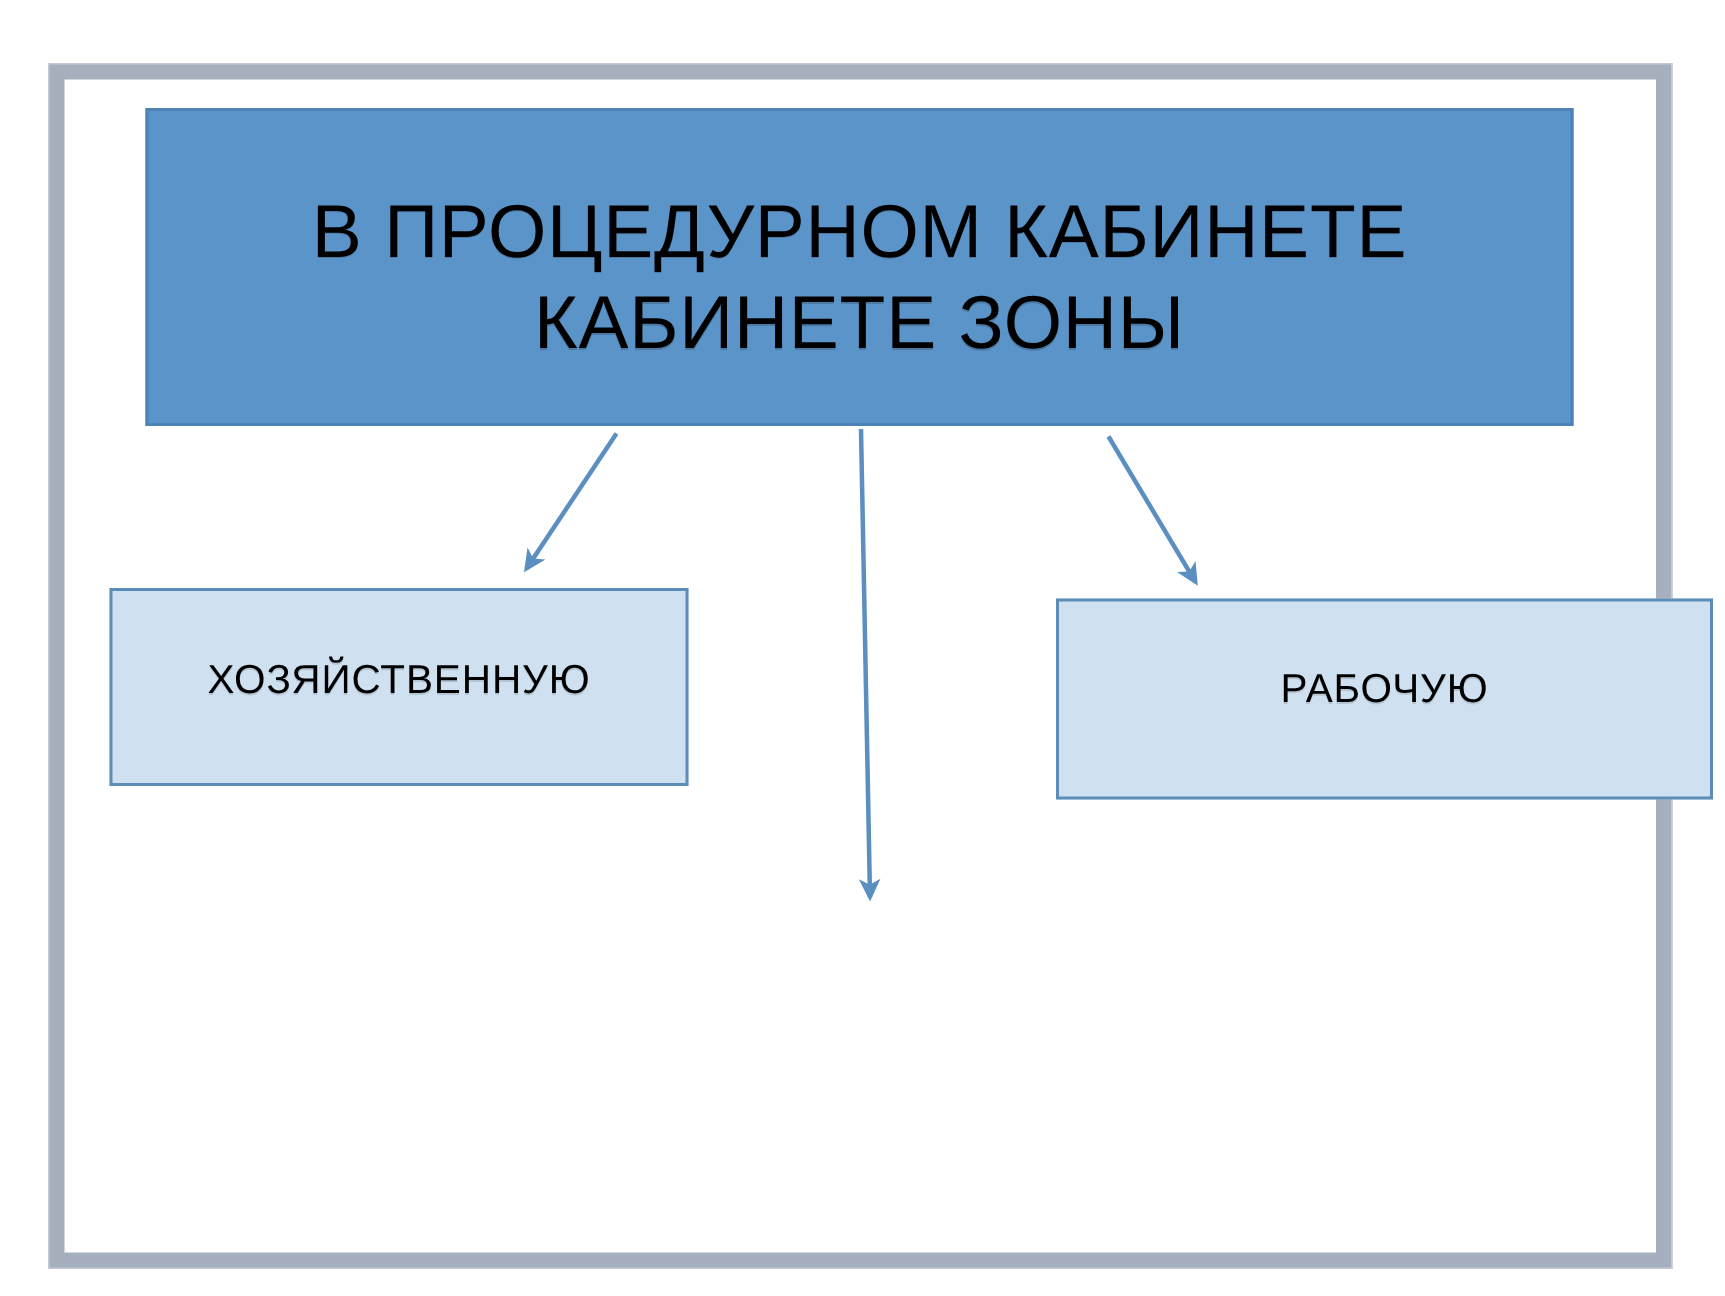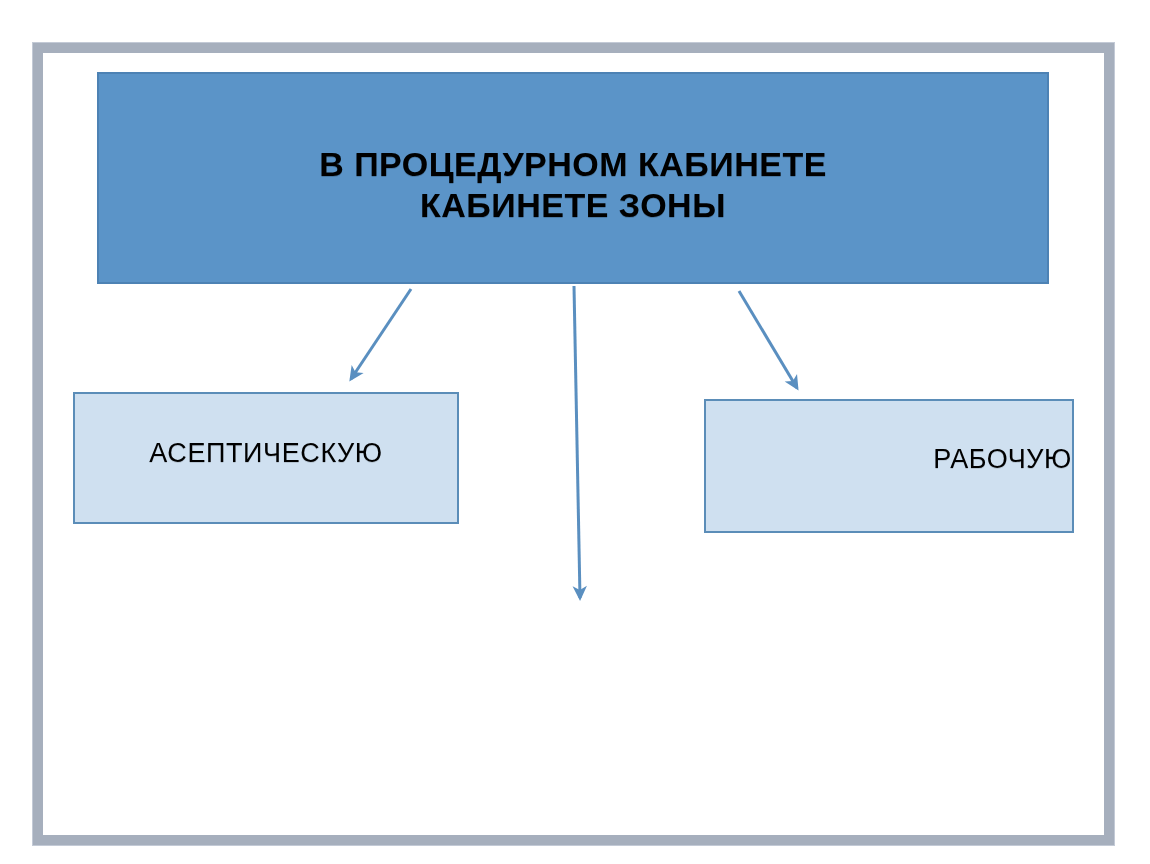--- a/index.html
+++ b/index.html
@@ -78,23 +78,23 @@
     top: 72px;
     width: 952px;
     height: 212px;
     background: #5b94c8;
     border: 2px solid #4d82b4;
     align-items: center;
     flex-direction: column;
     padding: 14px 22px 0 22px;
   }
   #node-root .node-text {
-    font-size: 34px;
+    font-size: 50px;
     line-height: 1.22;
-    font-weight: bold;
+    font-weight: normal;
     letter-spacing: 0.5px;
     text-shadow: 0 1px 0 rgba(0,0,0,0.18);
   }
 
   .node-child {
     background: #cfe0f0;
     border: 2px solid #5b8db8;
     align-items: flex-start;
   }
   .node-child .node-text {
@@ -109,24 +109,23 @@
     left: 73px;
     top: 392px;
     width: 386px;
     height: 132px;
     padding-top: 43px;
   }
 
   #node-working {
     left: 704px;
     top: 399px;
-    width: 370px;
+    width: 438px;
     height: 134px;
     padding-top: 42px;
-    justify-content: flex-end;
   }
 
   #node-utility {
     left: 355px;
     top: 615px;
     width: 464px;
     height: 126px;
     padding-top: 50px;
   }
 </style>
@@ -152,21 +151,21 @@
 
       <line x1="739" y1="291" x2="797" y2="388" stroke="#5a8fc0" stroke-width="3" marker-end="url(#arrowhead)"></line>
     </svg>
 
     <div class="node" id="node-root">
       <div class="node-text">В ПРОЦЕДУРНОМ КАБИНЕТЕ</div>
       <div class="node-text">КАБИНЕТЕ ЗОНЫ</div>
     </div>
 
     <div class="node node-child" id="node-aseptic">
-      <div class="node-text">АСЕПТИЧЕСКУЮ</div>
+      <div class="node-text">ХОЗЯЙСТВЕННУЮ</div>
     </div>
 
     <div class="node node-child" id="node-working">
       <div class="node-text">РАБОЧУЮ</div>
     </div>
 
 
   </div>
 </div>
 

